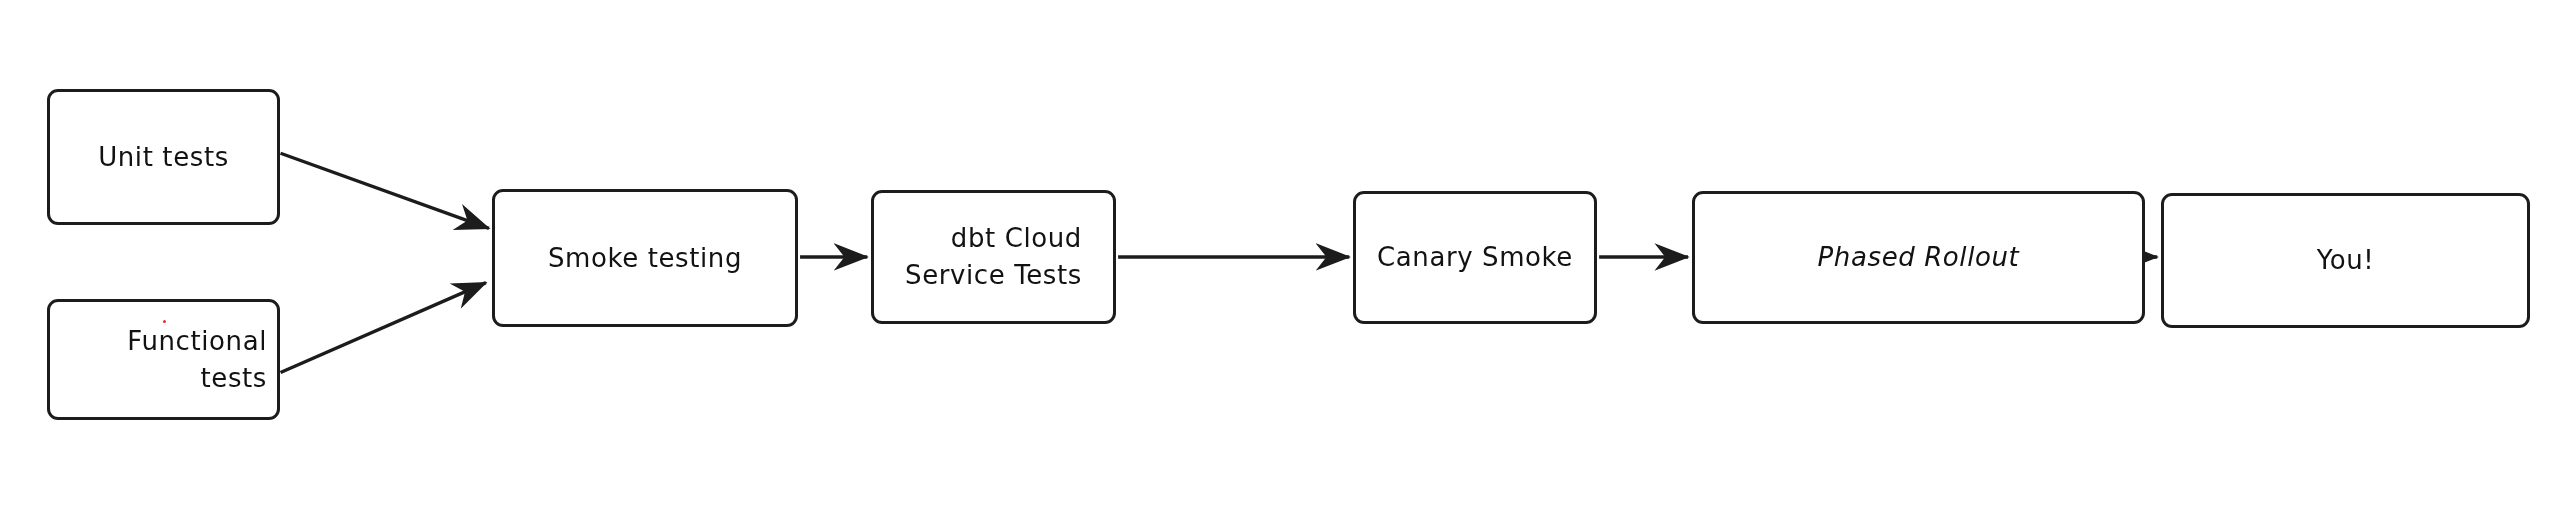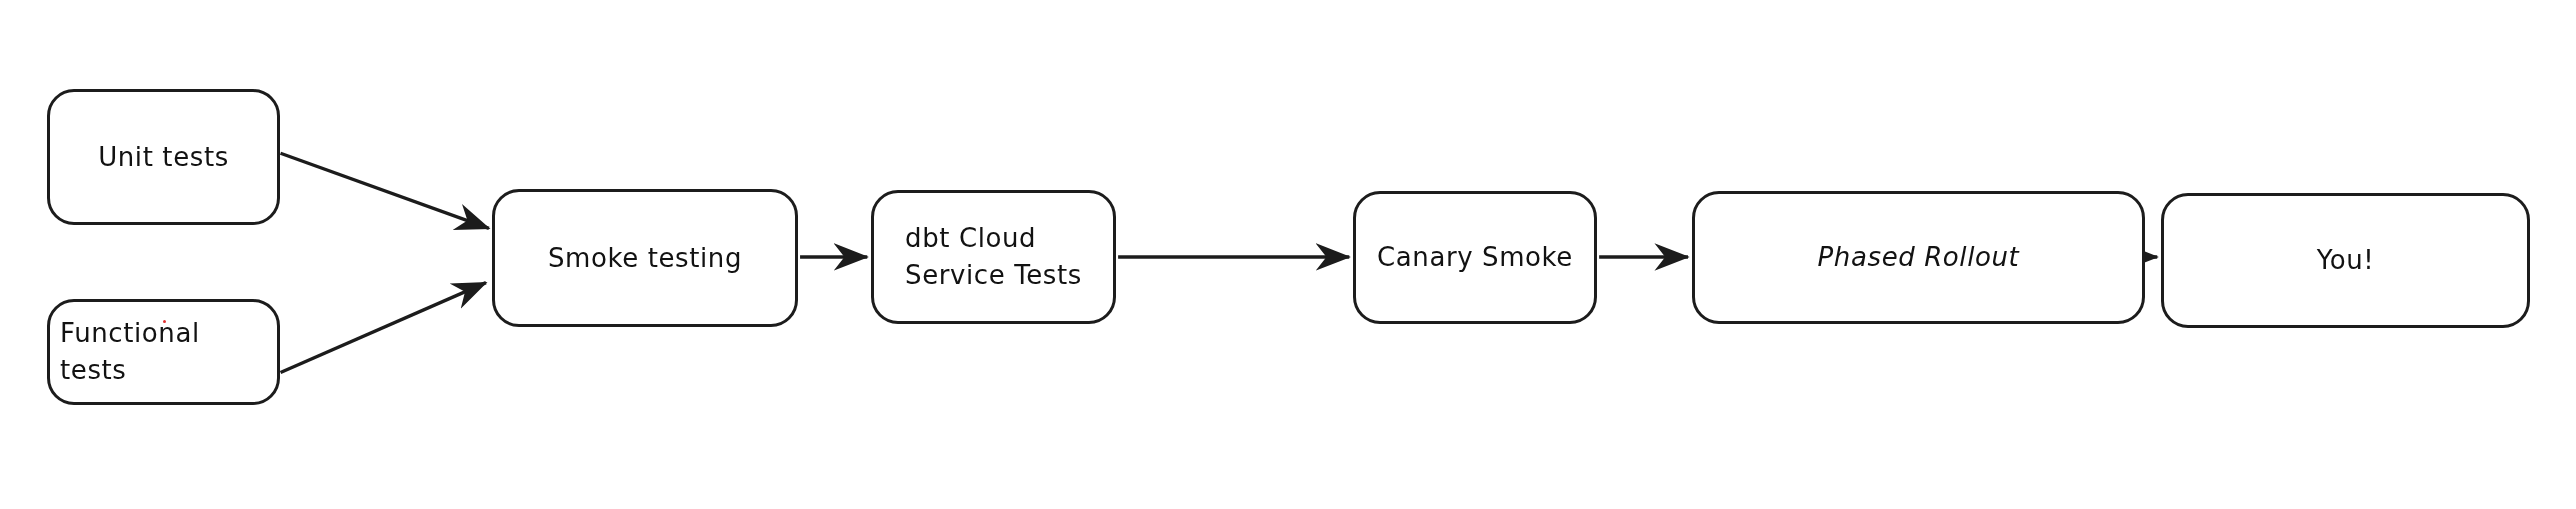--- a/index.html
+++ b/index.html
@@ -22,25 +22,25 @@
     left: 0;
     top: 0;
     width: 2576px;
     height: 510px;
   }
   .node {
     position: absolute;
     box-sizing: border-box;
     background: #ffffff;
     border: 3px solid #1c1c1c;
-    border-radius: 27px;
+    border-radius: 11px;
     display: flex;
     align-items: center;
     justify-content: center;
-    text-align: left;
+    text-align: right;
   }
   .node-label {
     font-family: "DejaVu Sans", sans-serif;
     font-size: 26px;
     line-height: 1.42;
     color: #121212;
     letter-spacing: 0.6px;
     white-space: pre-line;
     padding: 0 10px;
   }
@@ -71,21 +71,21 @@
       <line x1="1132" y1="260" x2="1366" y2="260" marker-end="url(#arrowhead)"></line>
       <line x1="1619" y1="260" x2="1709" y2="260" marker-end="url(#arrowhead)"></line>
       <line x1="2097" y1="260" x2="2184" y2="260" marker-end="url(#arrowhead)"></line>
     </g>
   </svg>
 
   <div class="node" style="left:47px; top:89px; width:233px; height:136px;">
     <span class="node-label">Unit tests</span>
   </div>
 
-  <div class="node" style="left:47px; top:299px; width:233px; height:106px;">
+  <div class="node" style="left:47px; top:299px; width:233px; height:121px;">
     <span class="node-label">Functional tests</span>
     <span class="dot" style="left:113px; top:18px;"></span>
   </div>
 
   <div class="node" style="left:492px; top:189px; width:306px; height:138px;">
     <span class="node-label">Smoke testing</span>
   </div>
 
   <div class="node" style="left:871px; top:190px; width:245px; height:134px;">
     <span class="node-label">dbt Cloud

